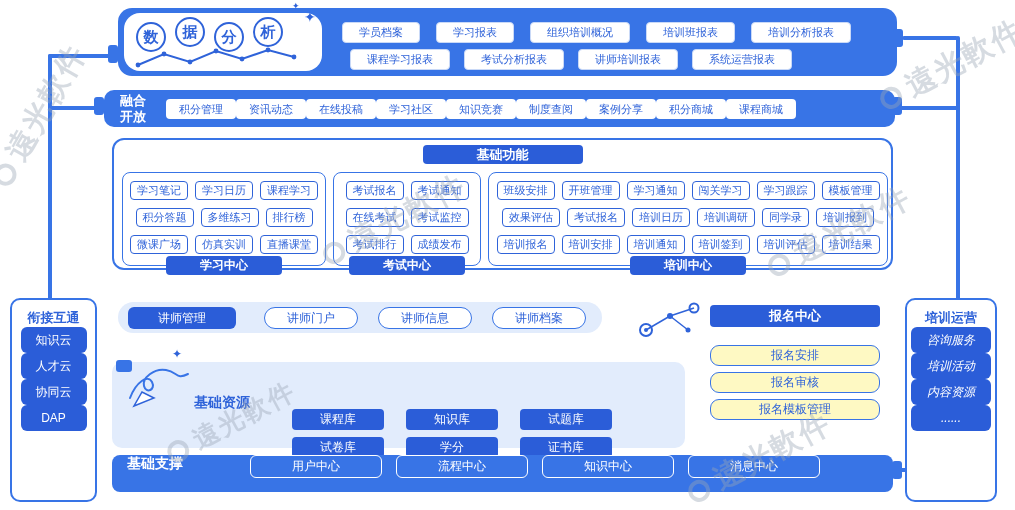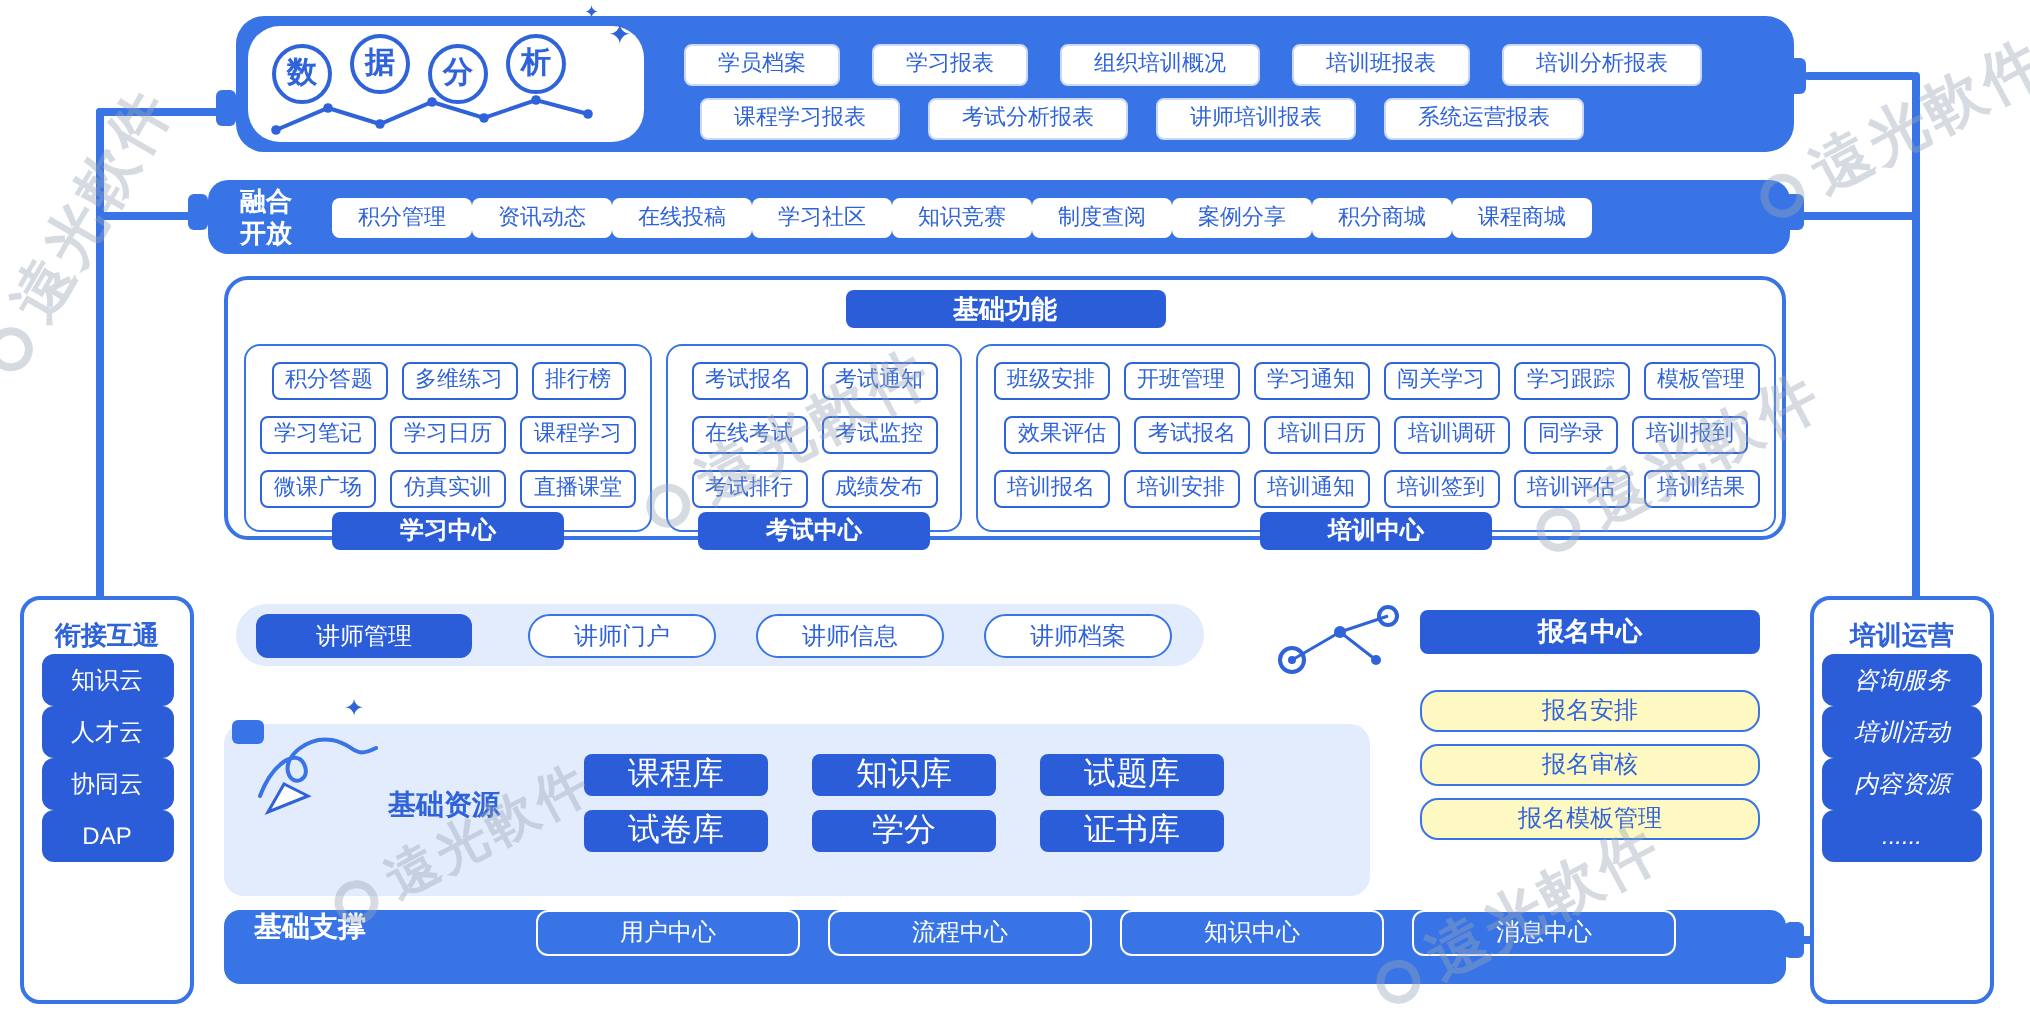--- a/index.html
+++ b/index.html
@@ -55,27 +55,27 @@
   
   .reg-banner { position:absolute; left:710px; top:305px; width:170px; height:22px; background:var(--dark,#2b5dd8); color:#fff; font-weight:bold; font-size:13px; text-align:center; line-height:22px; border-radius:4px; z-index:2; }
   .reg-items { position:absolute; left:710px; top:345px; width:170px; z-index:2; }
   .reg-btn { height:21px; background:#fef9c3; border:1.5px solid var(--primary,#3874e6); border-radius:9px; color:var(--text_blue,#2f63d9); font-size:12px; text-align:center; line-height:18px; margin-bottom:6px; }
 
   
   .res { position:absolute; left:112px; top:362px; width:573px; height:86px; background:var(--light,#e2ecfc); border-radius:10px; z-index:2; }
   .res-title { position:absolute; left:82px; top:32px; color:var(--text_blue,#2f63d9); font-weight:bold; font-size:14px; }
   .res-row { position:absolute; left:180px; display:flex; gap:22px; }
   .rr1 { top:15px; } .rr2 { top:43px; }
-  .dchip { width:92px; background:var(--dark,#2b5dd8); color:#fff; border-radius:4px; font-size:16px; text-align:center; line-height:21px; }
+  .dchip { width:92px; background:var(--dark,#2b5dd8); color:#fff; border-radius:4px; font-size:12px; text-align:center; line-height:21px;margin-top:32px; }
   .doodle { position:absolute; left:2px; top:-18px; }
 
   
   .support { position:absolute; left:112px; top:455px; width:781px; height:37px; background:var(--primary,#3874e6); border-radius:8px; display:flex; align-items:flex-start; z-index:2; }
   .support-label { margin-left:15px; color:#fff; font-weight:bold; font-size:14px; white-space:nowrap; }
-  .support-items { display:flex; gap:14px; margin-left:49px;padding-left:36px; }
+  .support-items { display:flex; gap:14px; margin-left:31px;padding-left:36px; }
   .schip { width:132px; border:1.5px solid #fff; color:#fff; border-radius:6px; font-size:12px; text-align:center; line-height:21px; }
 
   
   .panel { position:absolute; top:298px; width:87px; height:204px; background:#fff; border:2px solid var(--primary,#3874e6); border-radius:10px; z-index:2; }
   .left-panel { left:10px; }
   .right-panel { left:905px; width:92px; }
   .panel-title { text-align:center; margin-top:9px; color:var(--text_blue,#2f63d9); font-weight:bold; font-size:13px; }
   .pchip { margin:0 auto 0; width:66px; background:var(--dark,#2b5dd8); color:#fff; text-align:center; border-radius:6px; font-size:12px; line-height:26px; }
   .right-panel .pchip { width:80px;font-style:italic; }
 
@@ -159,28 +159,28 @@
         <span class="fchip">积分商城</span>
         <span class="fchip">课程商城</span>
       </div>
   </div>
 
   <div class="bf">
     <div class="bf-title">基础功能</div>
 
     <div class="group g1">
       <div class="grow">
+          <span class="chip">学习笔记</span>
+          <span class="chip">学习日历</span>
+          <span class="chip">课程学习</span>
+        </div>
+      <div class="grow">
           <span class="chip">积分答题</span>
           <span class="chip">多维练习</span>
           <span class="chip">排行榜</span>
-        </div>
-      <div class="grow">
-          <span class="chip">学习笔记</span>
-          <span class="chip">学习日历</span>
-          <span class="chip">课程学习</span>
         </div>
       <div class="grow">
           <span class="chip">微课广场</span>
           <span class="chip">仿真实训</span>
           <span class="chip">直播课堂</span>
         </div>
       <div class="gname">学习中心</div>
     </div>
 
     <div class="group g2">

